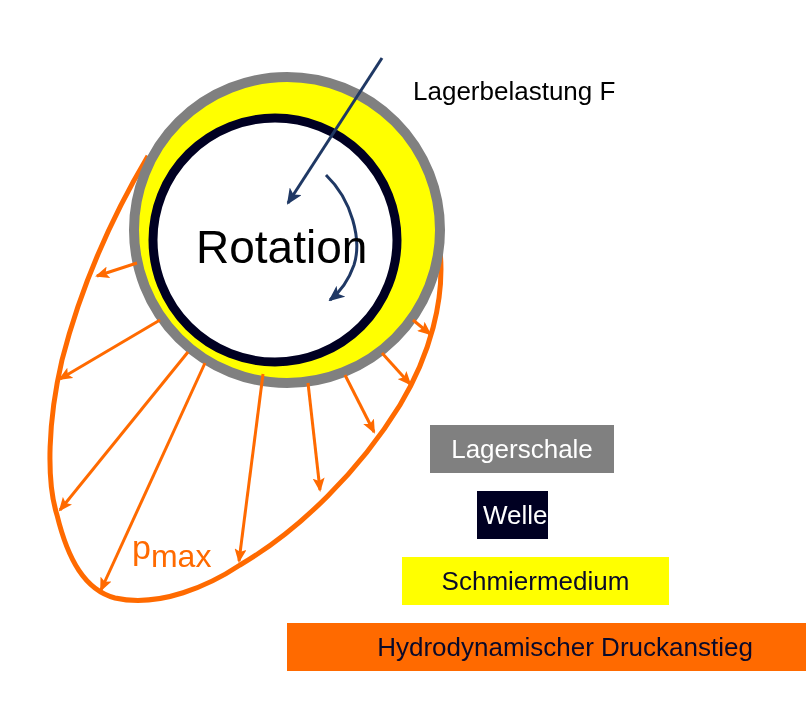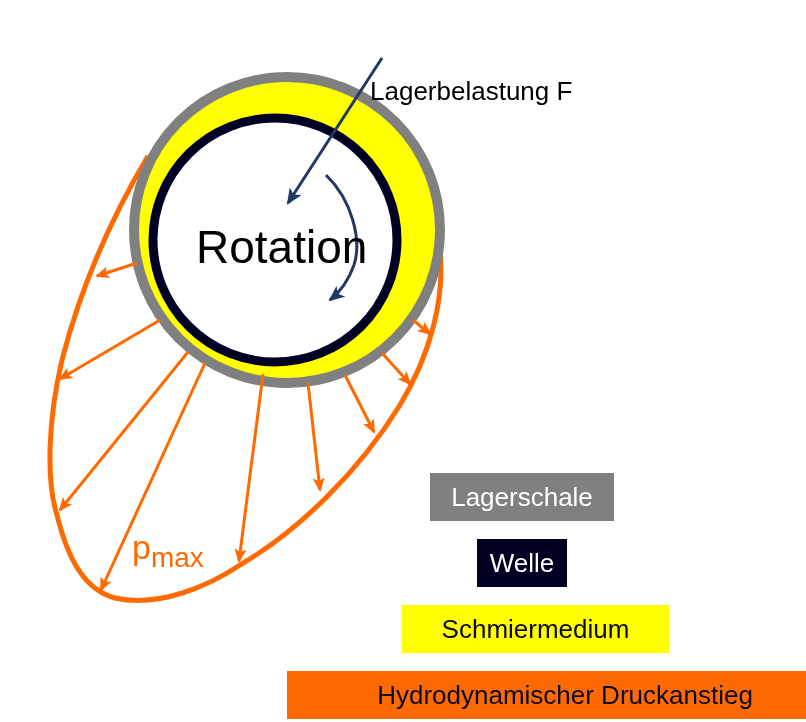--- a/index.html
+++ b/index.html
@@ -1,26 +1,26 @@
 <!DOCTYPE html>
 <html><head>
 <meta charset="utf-8">
 <style>
   html, body { margin: 0; padding: 0; background: #ffffff; }
   body { width: 806px; height: 722px; position: relative; overflow: hidden; font-family: "Liberation Sans", sans-serif; }
   svg#diagram { position: absolute; left: 0; top: 0; }
-  .lbl { position: absolute; font-size: 26px; line-height: 48px; height: 48px; padding: 0 6px; box-sizing: border-box; white-space: nowrap; text-align: center; margin-top: 48px; }
+  .lbl { position: absolute; font-size: 26px; line-height: 48px; height: 48px; padding: 0 6px; box-sizing: border-box; white-space: nowrap; text-align: center; }
   #lbl-shell { left: 430px; top: 425px; width: 184px; color: #ffffff; }
-  #lbl-shaft { left: 477px; top: 491px; width: 90px; color: #ffffff; }
+  #lbl-shaft { left: 477px; top: 491px; width: 71px; color: #ffffff; }
   #lbl-lube { left: 402px; top: 557px; width: 267px; color: #0a0a2a; }
   #lbl-press { left: 287px; top: 623px; width: 556px; color: #0a0a2a; }
-  .load-text { position: absolute; left: 370px; top: 76px; font-size: 26px; color: #000000; white-space: nowrap; }
+  .load-text { position: absolute; left: 413px; top: 76px; font-size: 26px; color: #000000; white-space: nowrap; }
   .rot-text { position: absolute; left: 196px; top: 220px; font-size: 46px; color: #000000; white-space: nowrap; }
   .pmax { position: absolute; left: 132px; top: 530px; color: #ff6a00; font-size: 34px; white-space: nowrap; line-height: 34px; }
-  .pmax .sub { font-size: 28px; position: relative; top: 8px; }
+  .pmax .sub { font-size: 32px; position: relative; top: 8px; }
 </style>
 </head>
 <body>
 
 <svg id="diagram" width="806" height="722" viewBox="0 0 806 722">
   <defs>
     <marker id="orangeHead" markerWidth="8" markerHeight="8" refX="6" refY="4" orient="auto" markerUnits="userSpaceOnUse">
       <path d="M0,0 L8,4 L0,8 Z" fill="#ff6a00"></path>
     </marker>
     <marker id="orangeHeadL" markerWidth="14" markerHeight="12" refX="12" refY="6" orient="auto" markerUnits="userSpaceOnUse">

